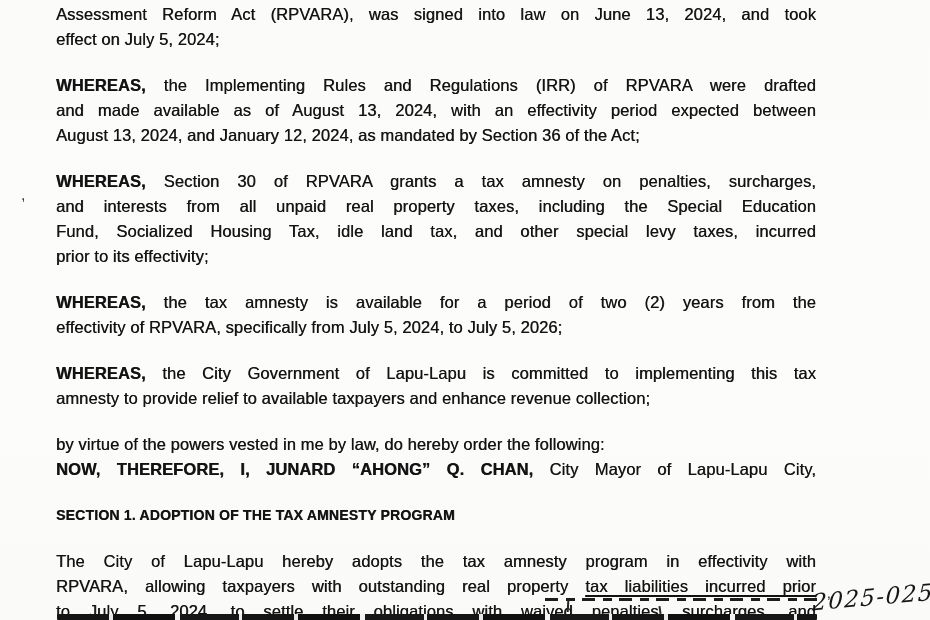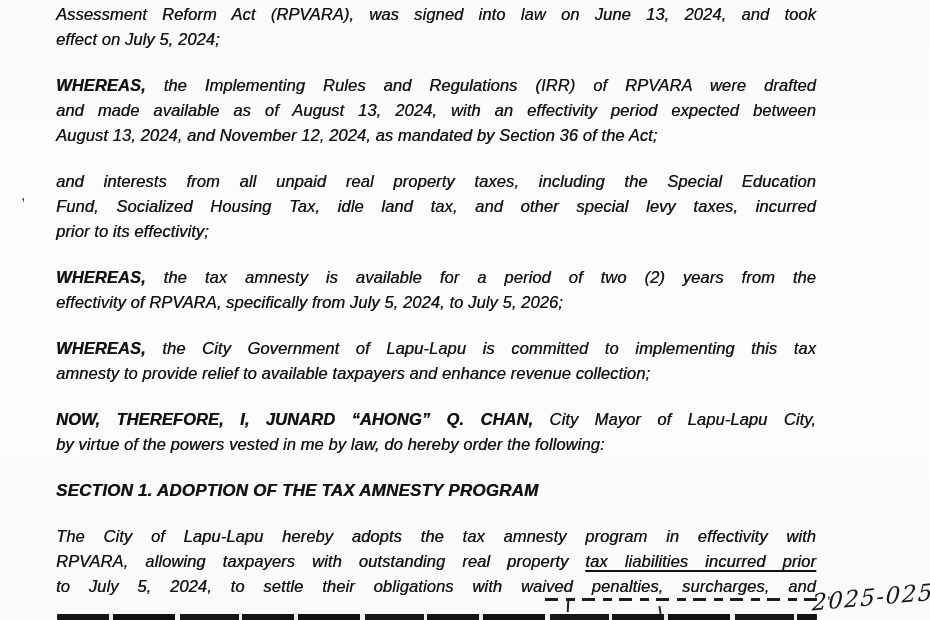--- a/index.html
+++ b/index.html
@@ -19,29 +19,28 @@
     width: 760px;
   }
   .para { margin: 0 0 21px 0; }
   .line {
     font-size: 16.5px;
     line-height: 25px;
     letter-spacing: 0.1px;
     text-shadow: 0.4px 0 0 rgba(10,10,10,0.75);
     white-space: normal;
     text-align: left;
-    font-style: italic;
   }
   .line.just {
     text-align: justify;
     text-align-last: justify;
   }
   .heading .line {
     font-weight: bold;
-    font-size: 17px;
+    font-size: 14px;
     letter-spacing: 0.2px;
   }
   .b { font-weight: bold; }
   .u {
     text-decoration: underline;
     text-decoration-thickness: 1.8px;
     text-underline-offset: 3px;
     margin-top: 24px;
   }
   .margin-mark {
@@ -118,38 +117,39 @@
 
 <div class="page">
   <div class="textblock">
       <div class="para">
         <div class="line just"><span>Assessment Reform Act (RPVARA), was signed into law on June 13, 2024, and took</span></div>
         <div class="line"><span>effect on July 5, 2024;</span></div>
       </div>
       <div class="para">
         <div class="line just"><span class="b">WHEREAS,</span><span> the Implementing Rules and Regulations (IRR) of RPVARA were drafted</span></div>
         <div class="line just"><span>and made available as of August 13, 2024, with an effectivity period expected between</span></div>
-        <div class="line"><span>August 13, 2024, and November 12, 2024, as mandated by Section 36 of the Act;</span></div>
+        <div class="line"><span>August 13, 2024, and January 12, 2024, as mandated by Section 36 of the Act;</span></div>
       </div>
       <div class="para">
+        <div class="line just"><span class="b">WHEREAS,</span><span> Section 30 of RPVARA grants a tax amnesty on penalties, surcharges,</span></div>
         <div class="line just"><span>and interests from all unpaid real property taxes, including the Special Education</span></div>
         <div class="line just"><span>Fund, Socialized Housing Tax, idle land tax, and other special levy taxes, incurred</span></div>
         <div class="line"><span>prior to its effectivity;</span></div>
       </div>
       <div class="para">
         <div class="line just"><span class="b">WHEREAS,</span><span> the tax amnesty is available for a period of two (2) years from the</span></div>
         <div class="line"><span>effectivity of RPVARA, specifically from July 5, 2024, to July 5, 2026;</span></div>
       </div>
       <div class="para">
         <div class="line just"><span class="b">WHEREAS,</span><span> the City Government of Lapu-Lapu is committed to implementing this tax</span></div>
         <div class="line"><span>amnesty to provide relief to available taxpayers and enhance revenue collection;</span></div>
       </div>
       <div class="para">
+        <div class="line"><span>by virtue of the powers vested in me by law, do hereby order the following:</span></div>
         <div class="line just"><span class="b">NOW, THEREFORE, I, JUNARD “AHONG” Q. CHAN,</span><span> City Mayor of Lapu-Lapu City,</span></div>
-        <div class="line"><span>by virtue of the powers vested in me by law, do hereby order the following:</span></div>
       </div>
       <div class="para heading">
         <div class="line"><span>SECTION 1. ADOPTION OF THE TAX AMNESTY PROGRAM</span></div>
       </div>
       <div class="para">
         <div class="line just"><span>The City of Lapu-Lapu hereby adopts the tax amnesty program in effectivity with</span></div>
         <div class="line just"><span>RPVARA, allowing taxpayers with outstanding real property </span><span class="u">tax liabilities incurred prior</span></div>
         <div class="line just"><span>to July 5, 2024, to settle their obligations with waived penalties, surcharges, and</span></div>
       </div>
     </div>

